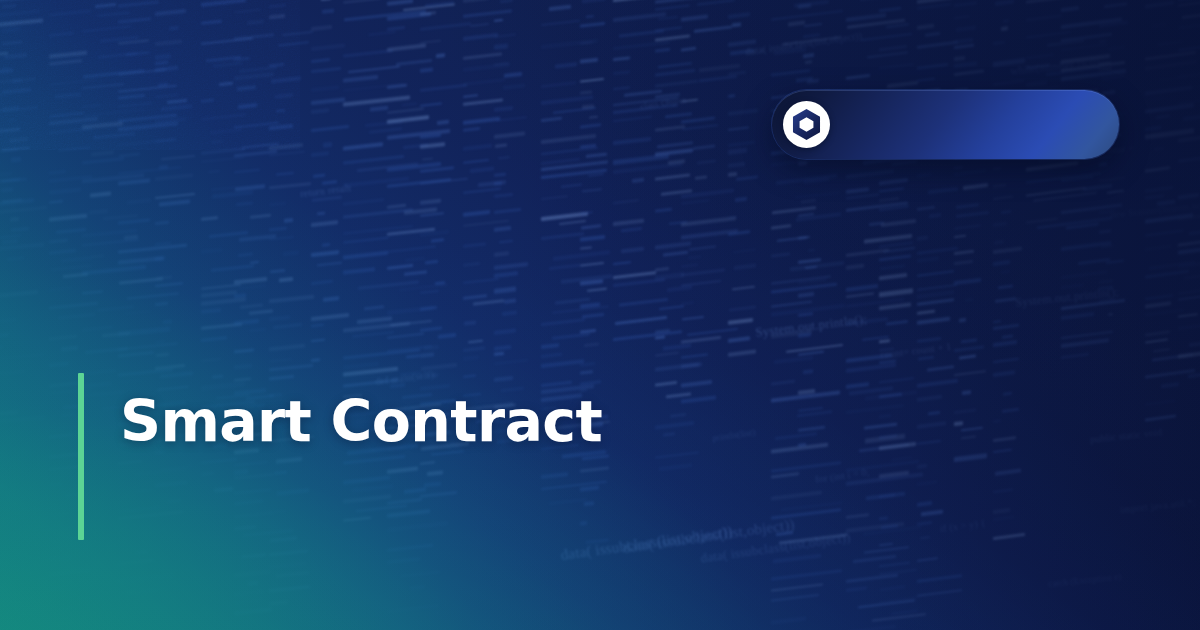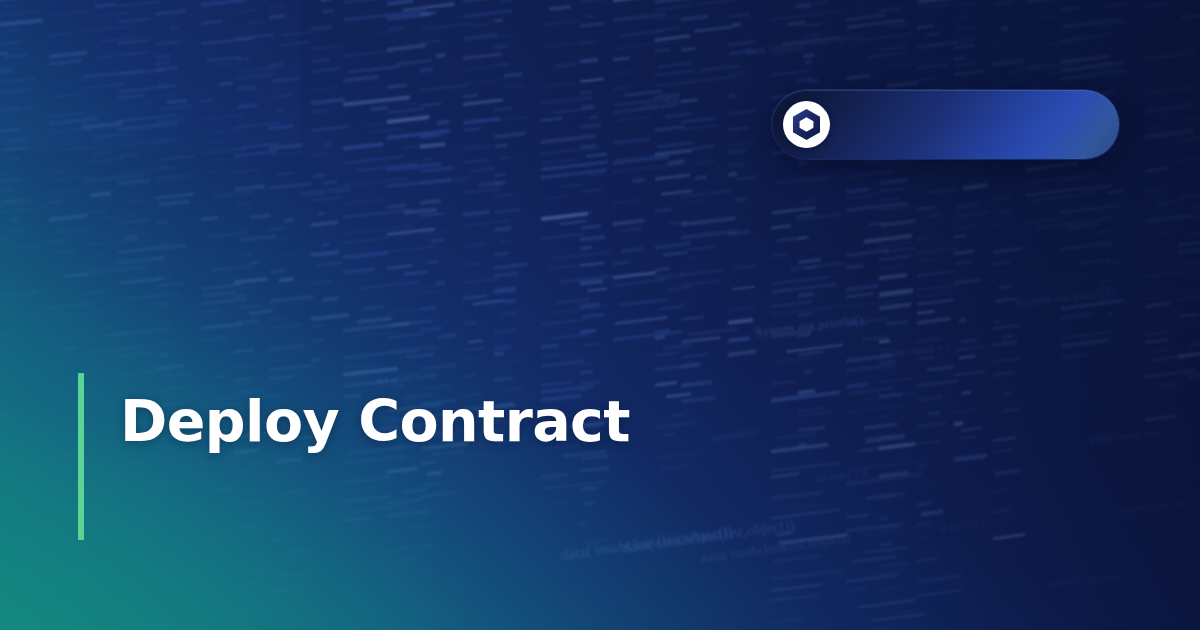--- a/index.html
+++ b/index.html
@@ -1457,17 +1457,17 @@
           </defs>
           <path d="M50 3 L91 26.5 L91 73.5 L50 97 L9 73.5 L9 26.5 Z
                    M50 28 L71 40 L71 60 L50 72 L29 60 L29 40 Z" fill="url(#hexgrad)" fill-rule="evenodd"></path>
         </svg>
       </div>
     </div>
 
     <div class="accent-bar"></div>
 
     <div class="headline">
-      <span class="ln">Deploy Contract</span>
+      <span class="ln">Smart Contract</span>
     </div>
 
   </div>
 </div>
 
 </body></html>

